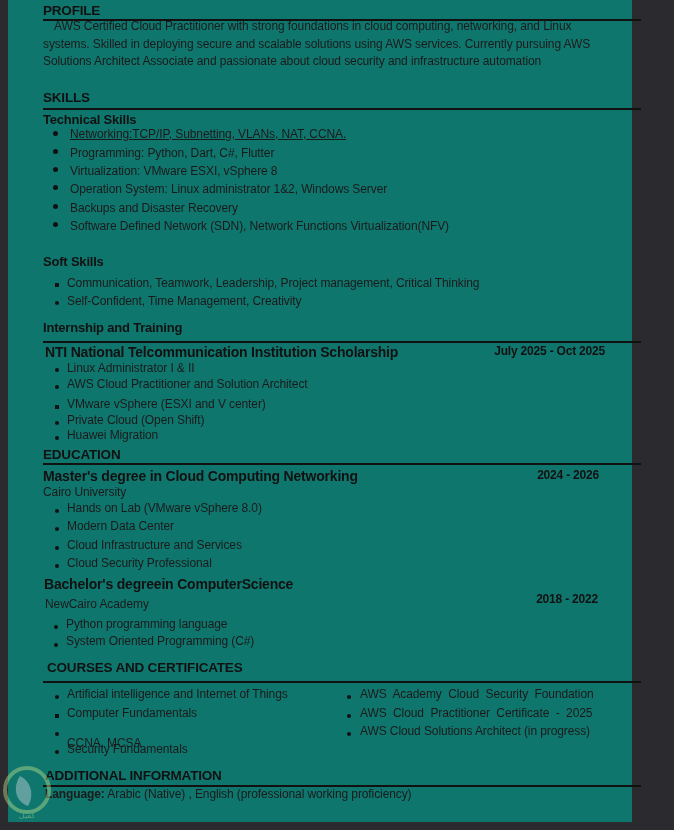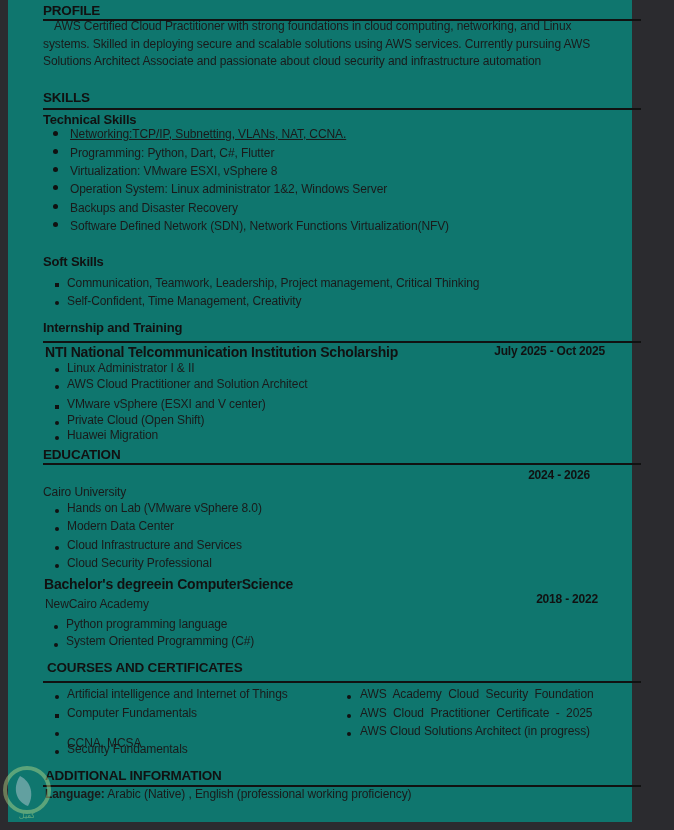--- a/index.html
+++ b/index.html
@@ -90,21 +90,22 @@
     <div class="abs body-text" style="left:59px; top:397px;">VMware vSphere (ESXI and V center)</div>
     <span class="bullet" style="left:47px; top:421px;"></span>
     <div class="abs body-text" style="left:59px; top:413px;">Private Cloud (Open Shift)</div>
     <span class="bullet" style="left:47px; top:436px;"></span>
     <div class="abs body-text" style="left:59px; top:428px;">Huawei Migration</div>
   </div>
 
   <div class="abs h-section" style="left:35px; top:447px;">EDUCATION</div>
   <div class="rule" style="left:35px; top:463px; width:598px;"></div>
 
-  <div class="abs date" style="right:42px; top:468px;">2024 - 2026</div>
+  <div class="abs entry-title" style="left:35px; top:468px;">Master's degree in Cloud Computing Networking</div>
+  <div class="abs date" style="right:33px; top:468px;">2024 - 2026</div>
   <div class="abs body-text" style="left:35px; top:485px;">Cairo University</div>
   <div>
     <span class="bullet" style="left:47px; top:509px;"></span>
     <div class="abs body-text" style="left:59px; top:501px;">Hands on Lab (VMware vSphere 8.0)</div>
     <span class="bullet" style="left:47px; top:527px;"></span>
     <div class="abs body-text" style="left:59px; top:519px;">Modern Data Center</div>
     <span class="bullet" style="left:47px; top:546px;"></span>
     <div class="abs body-text" style="left:59px; top:538px;">Cloud Infrastructure and Services</div>
     <span class="bullet" style="left:47px; top:564px;"></span>
     <div class="abs body-text" style="left:59px; top:556px;">Cloud Security Professional</div>

